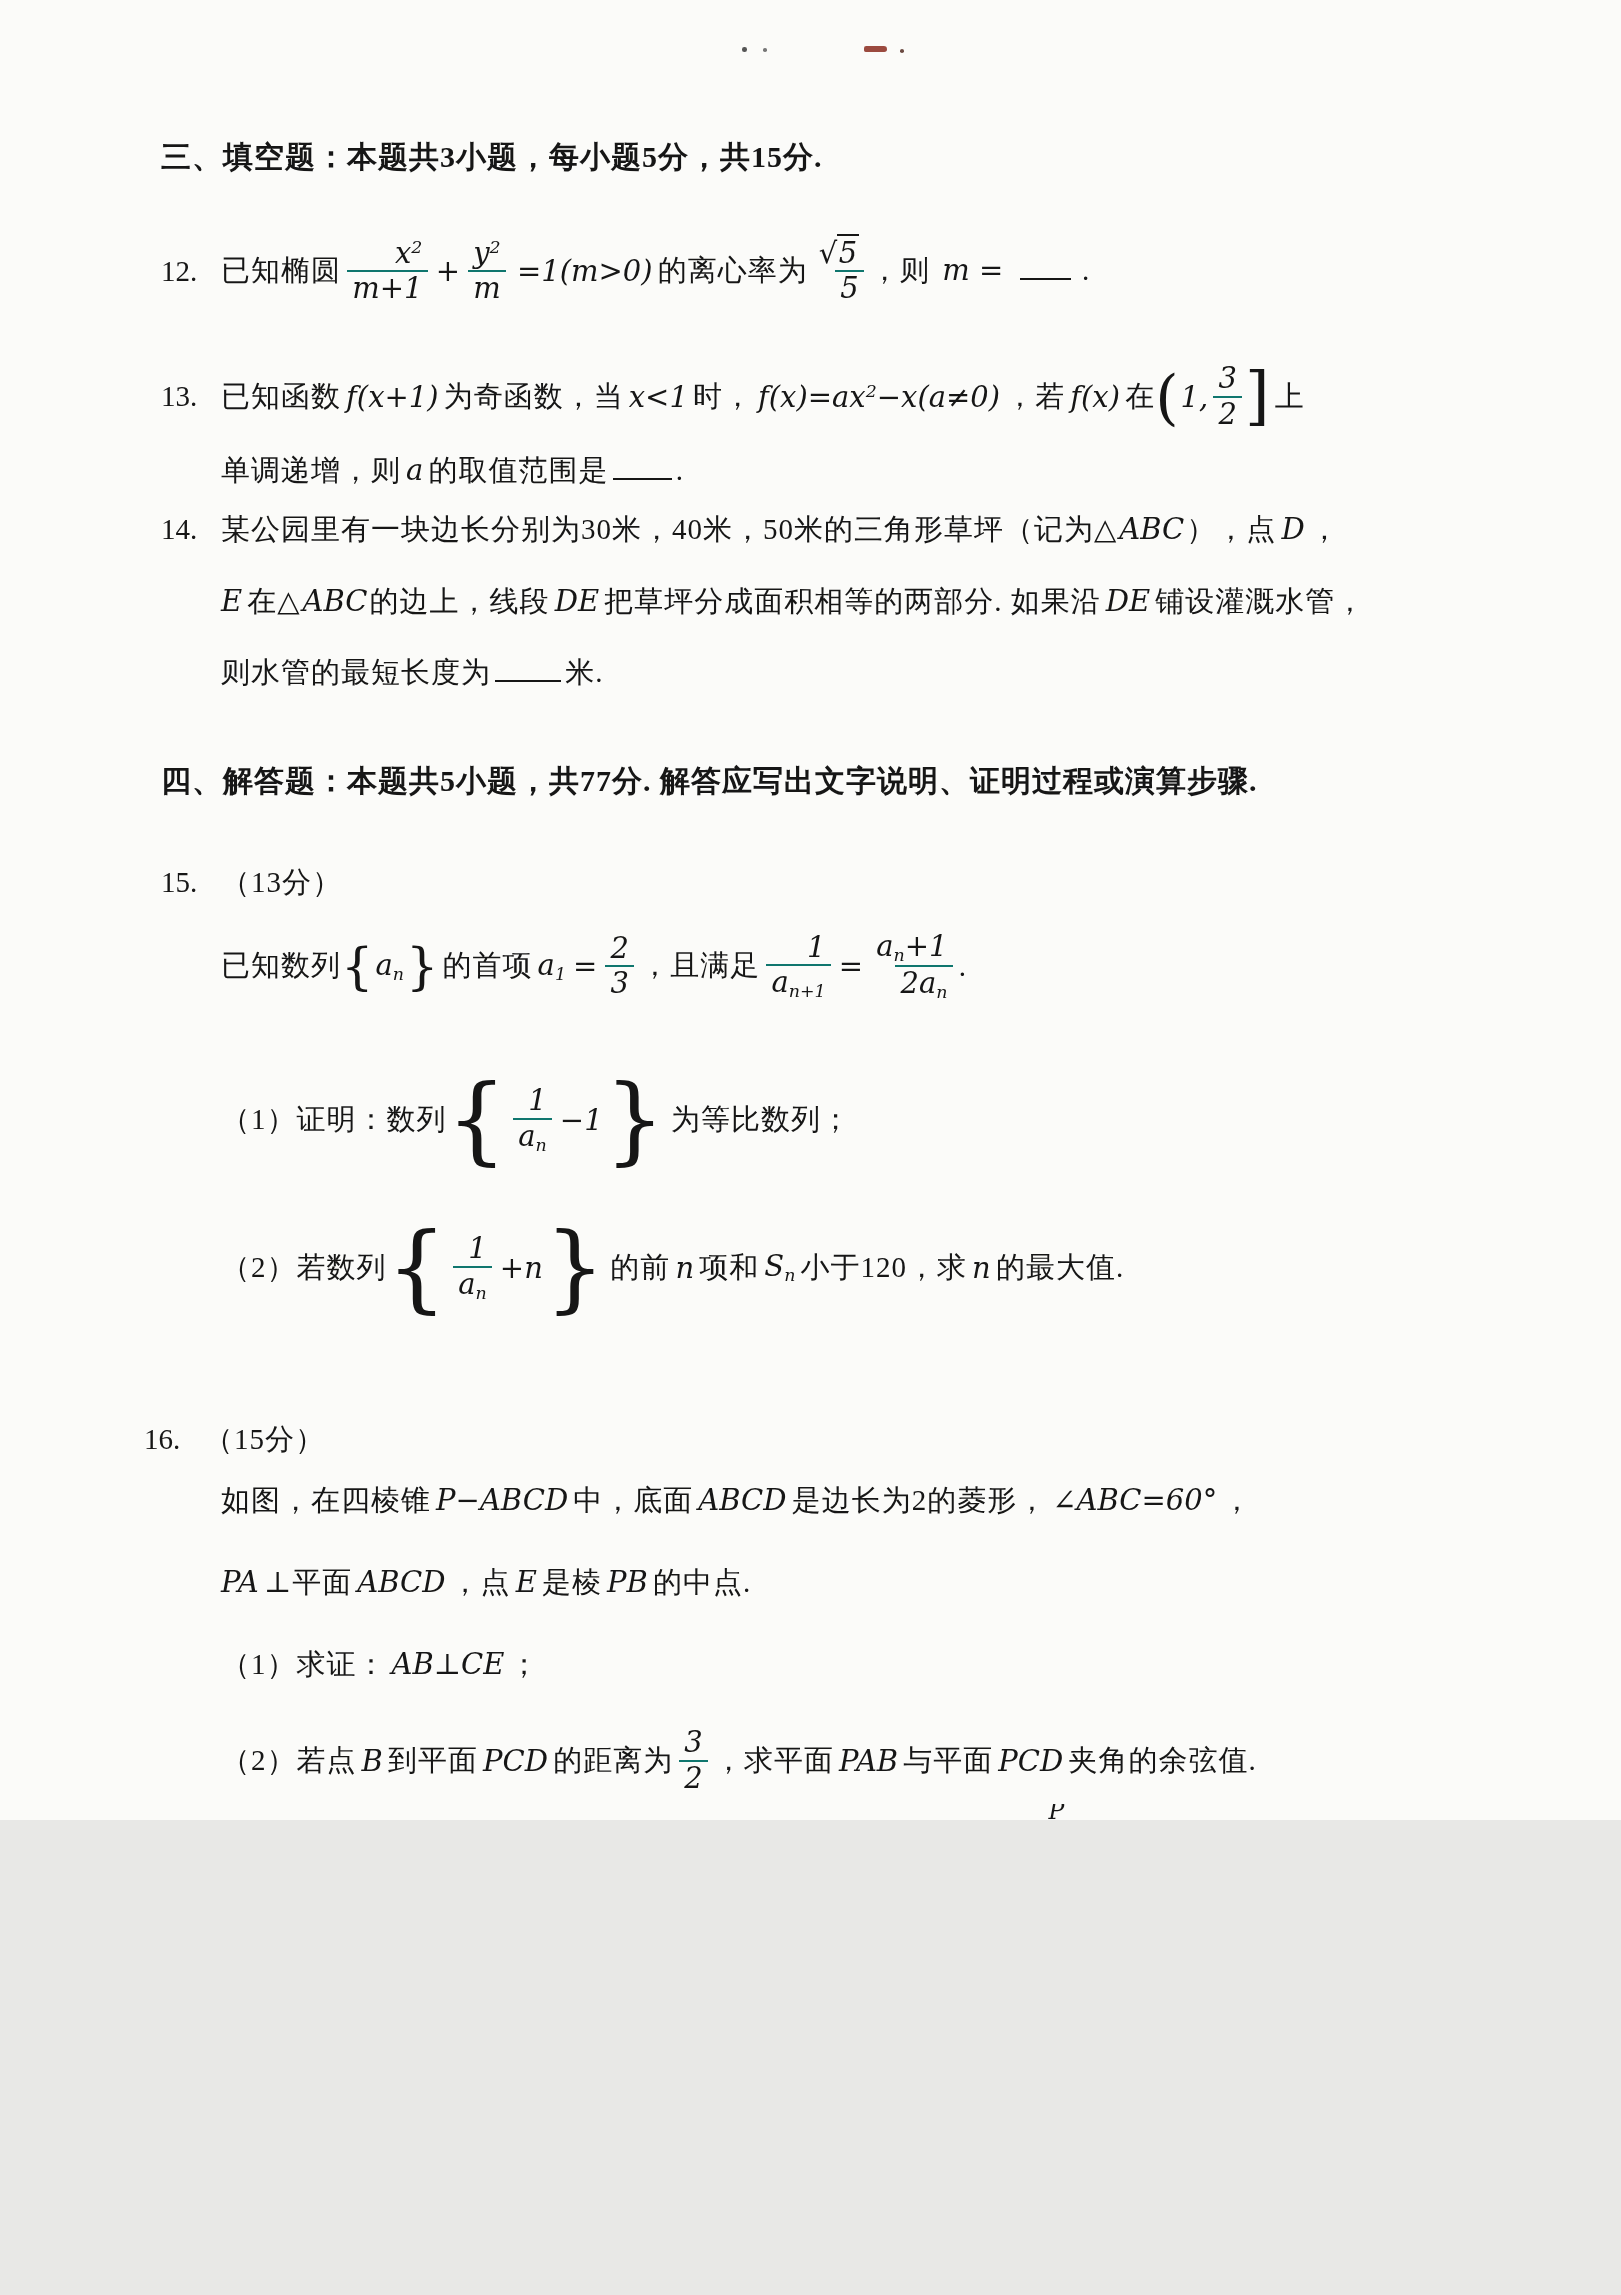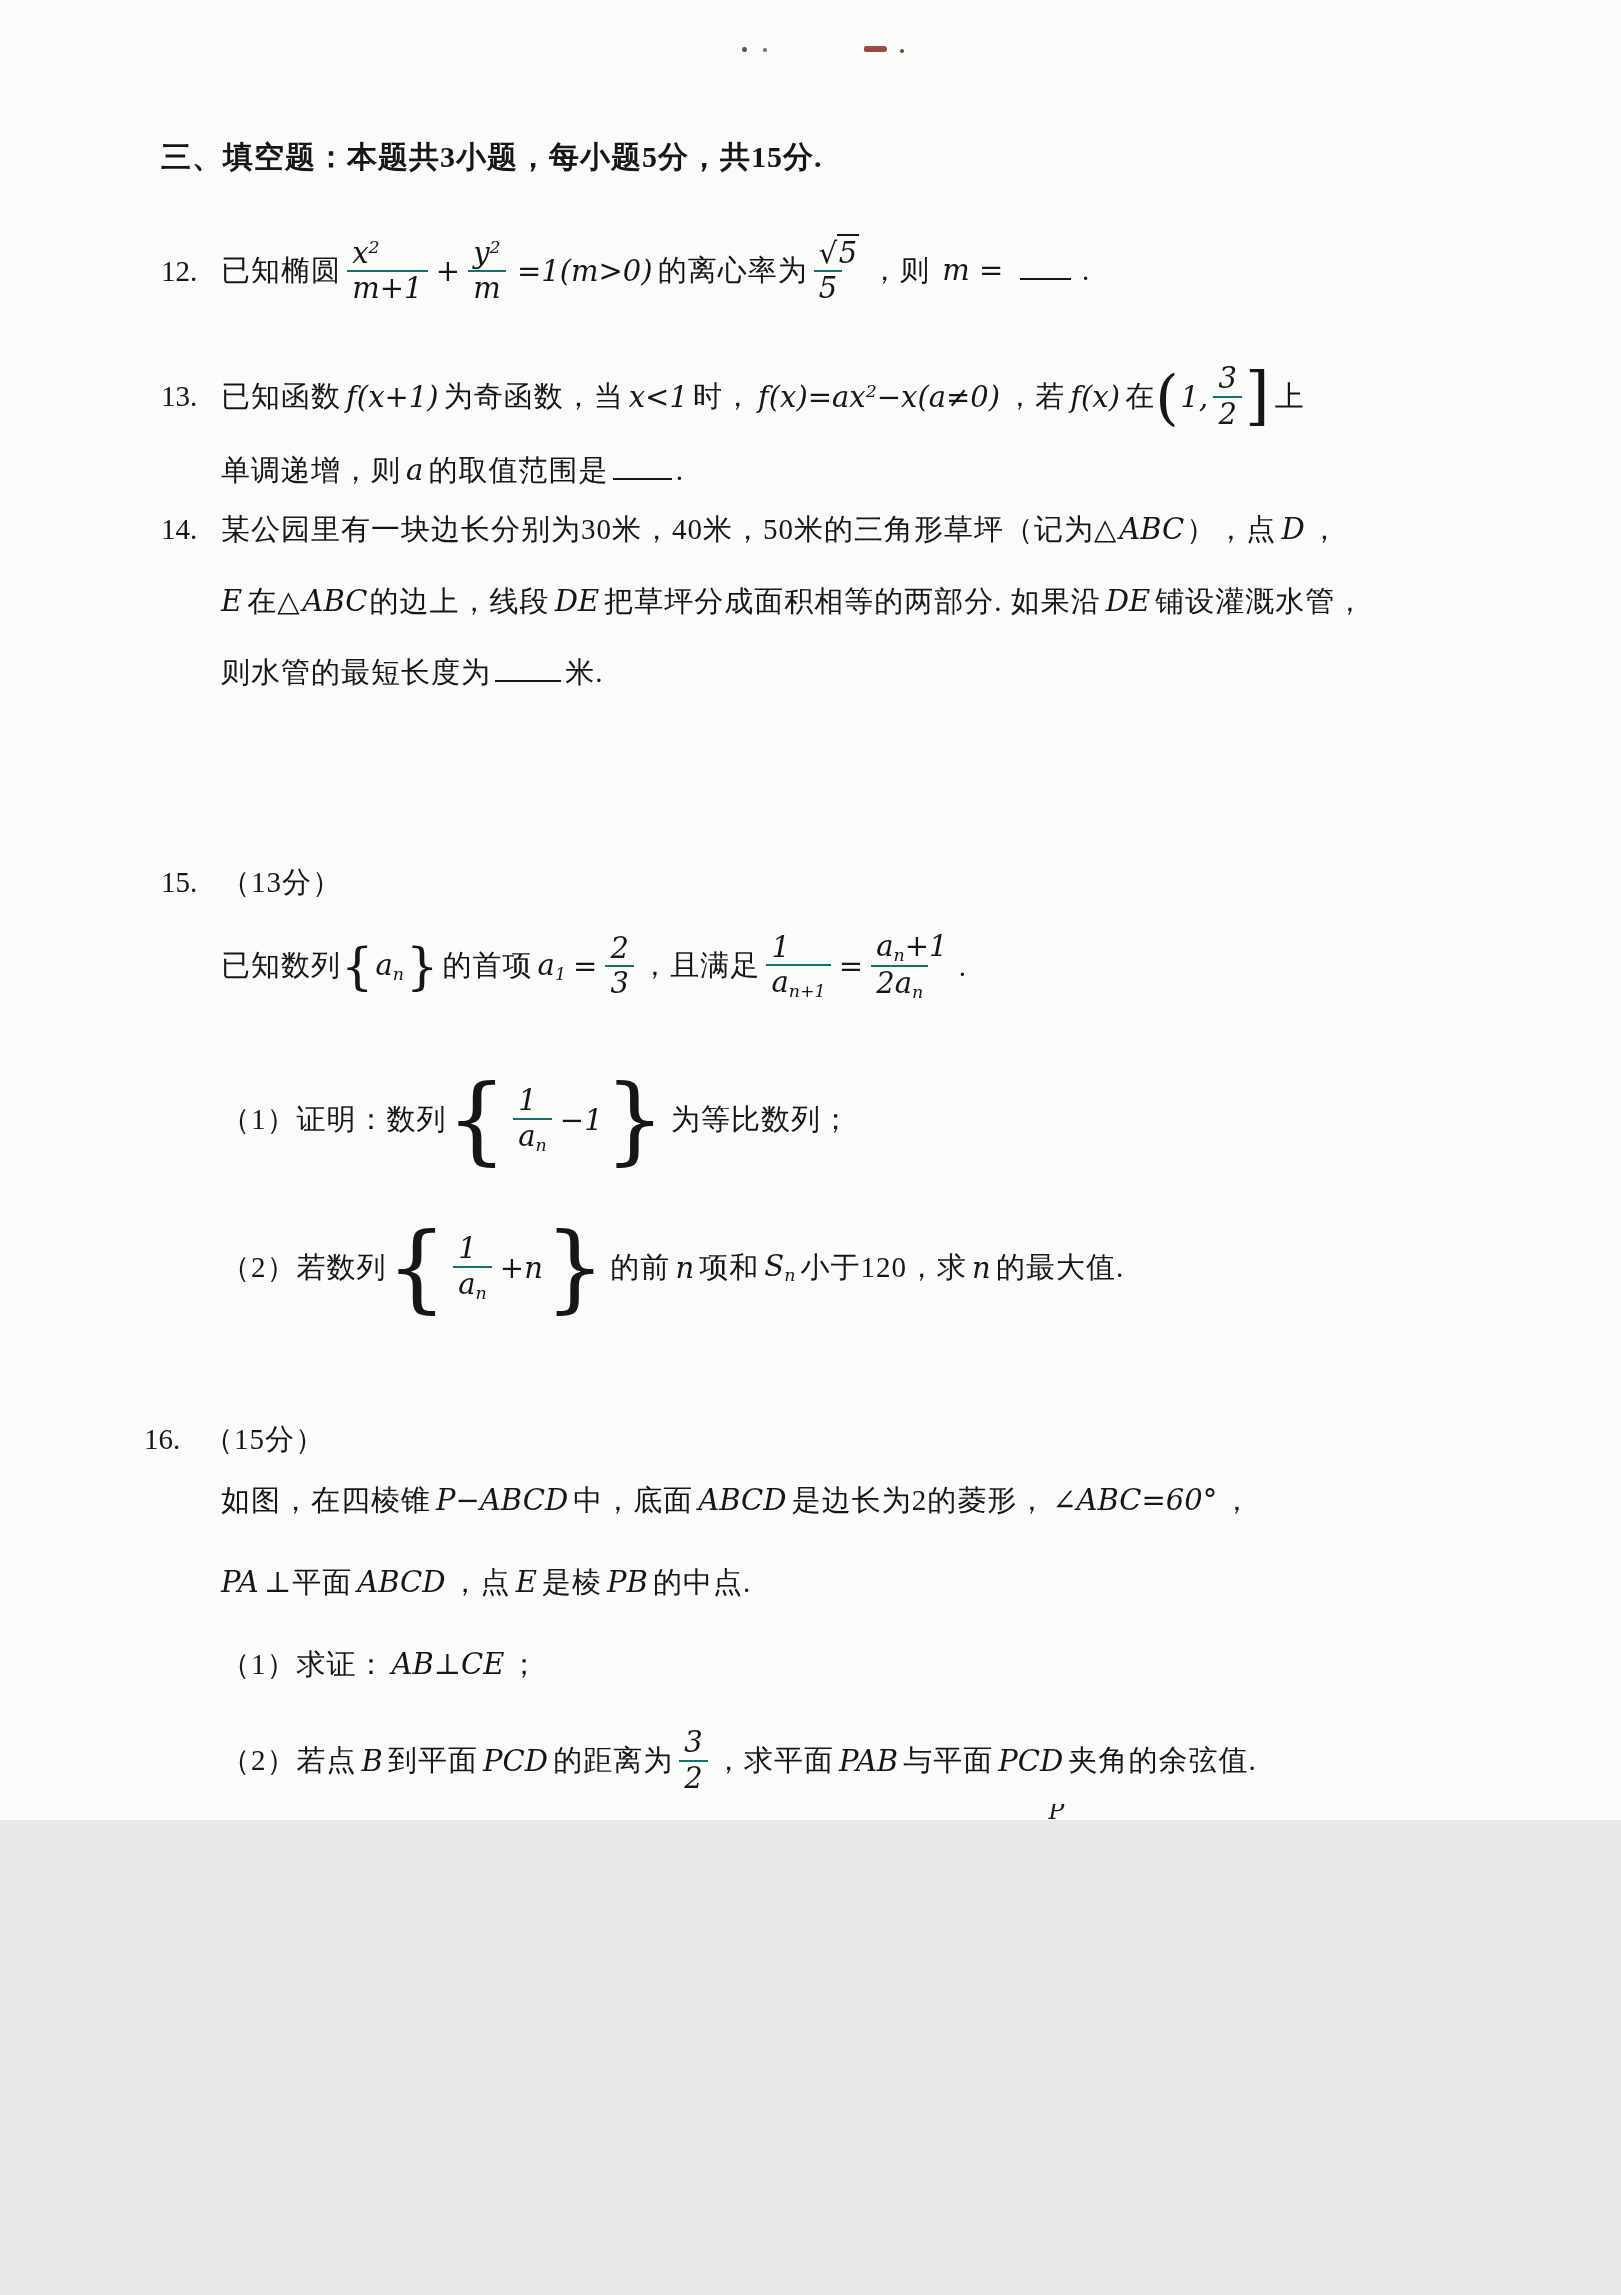--- a/index.html
+++ b/index.html
@@ -16,21 +16,21 @@
   .row{position:absolute;display:flex;align-items:center;white-space:nowrap;}
   .line{position:absolute;white-space:nowrap;line-height:1.25;}
   .heading{font-weight:700;font-size:30px;letter-spacing:1px;}
   .qnum{display:inline-block;width:60px;flex-shrink:0;}
   .cn{letter-spacing:1px;}
   .m{font-style:italic;font-family:"DejaVu Serif","Liberation Serif",serif;margin:0 5.1px;}
   .m.tight{margin:0 2px;}
   sup{font-size:60%;vertical-align:0.55em;font-style:italic;}
   sub{font-size:60%;vertical-align:-0.3em;font-style:italic;}
   .frac{
-    display:inline-flex;flex-direction:column;align-items:flex-start;
+    display:inline-flex;flex-direction:column;align-items:flex-end;
     margin:0 6.1px;font-style:italic;
     font-family:"DejaVu Serif","Liberation Serif",serif;
     line-height:1.15;vertical-align:middle;
   }
   .frac .fn{padding:0 5.1px;}
   .frac .fd{padding:0 5.1px;border-top:2px solid #0f766e;}
   .ovl{border-top:2px solid #161616;padding:0 1.5px;}
   .big{font-style:normal;line-height:1;display:inline-block;font-weight:400;font-family:"DejaVu Serif",serif;}
   .brace-sm{font-size:51px;}
   .brace-lg{font-size:95px;}
@@ -112,20 +112,23 @@
   <div class="line" style="left:161px;top:511px;">
     <span class="qnum">14.</span><span class="cn">某公园里有一块边长分别为30米，40米，50米的三角形草坪（记为△</span><span class="m tight">ABC</span><span class="cn">），点</span><span class="m">D</span><span class="cn">，</span>
   </div>
   <div class="line" style="left:221px;top:583px;">
     <span class="m" style="margin-left:0;">E</span><span class="cn">在△</span><span class="m tight">ABC</span><span class="cn">的边上，线段</span><span class="m">DE</span><span class="cn">把草坪分成面积相等的两部分. 如果沿</span><span class="m">DE</span><span class="cn">铺设灌溉水管，</span>
   </div>
   <div class="line" style="left:221px;top:654px;">
     <span class="cn">则水管的最短长度为</span><span class="bl" style="width:66px;"></span><span class="cn">米.</span>
   </div>
 
+  <div class="line heading" style="left:161px;top:762px;">
+    <span>四、解答题：本题共5小题，共77分. 解答应写出文字说明、证明过程或演算步骤.</span>
+  </div>
 
   <div class="line" style="left:161px;top:864px;">
     <span class="qnum">15.</span><span class="cn">（13分）</span>
   </div>
 
   <div class="row" style="left:221px;top:915px;height:102px;">
     <span class="cn">已知数列</span>
     <span class="big brace-sm">{</span>
     <span class="m tight"><span>a</span><sub>n</sub></span>
     <span class="big brace-sm">}</span>

